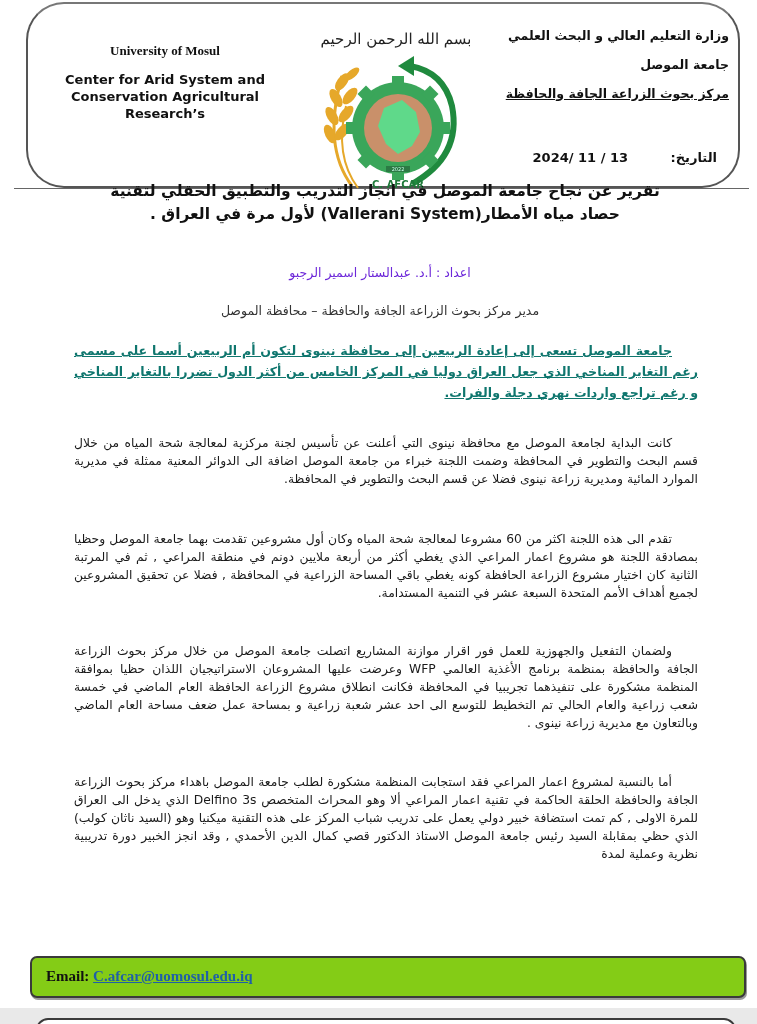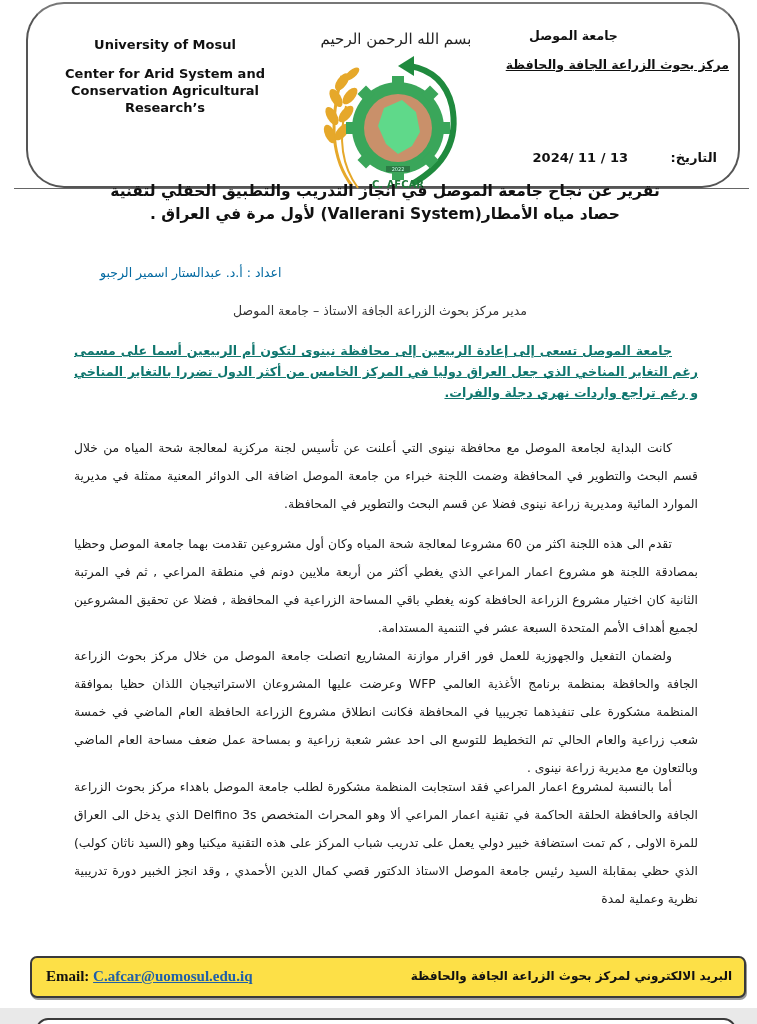--- a/index.html
+++ b/index.html
@@ -10,52 +10,52 @@
     position: absolute; left: 26px; top: 2px; width: 714px; height: 186px;
     border: 2px solid #555; border-radius: 38px; border-top-color:#777;
   }
   .header-bottom-line {
     position: absolute; left: 14px; top: 188px; width: 735px; height: 0;
     border-top: 1.5px solid #666;
   }
   .en-block { position: absolute; left: 40px; top: 26px; width: 250px; text-align: center;
     font-family: "DejaVu Sans", sans-serif; font-weight: bold; font-size: 13px; line-height: 17px; color:#111; }
   .en-block .ministry { display:block; }
-  .en-block .univ { display:block; margin-top: 10px; }
+  .en-block .univ { display:block; margin-top: 16px; font-family: Liberation Serif, serif; }
   .en-block .center { display:block; margin-top: 12px; }
 
   .ar-block { position: absolute; right: 28px; top: 28px; width: 240px; direction: rtl; text-align: right;
     font-family: "DejaVu Sans", sans-serif; font-weight: bold; font-size: 12.5px; color:#111; }
   .ar-block .l1 { display:block; }
-  .ar-block .l2 { display:block; text-align:left; padding-left: 40px; }
+  .ar-block .l2 { display:block; text-align:right; margin-top: 14px; padding-left: 40px; }
   .ar-block .l3 { display:block; margin-top: 14px; text-decoration: underline; }
   .date-row { position: absolute; right: 40px; top: 150px; direction: rtl; font-weight: bold; font-size: 13px; text-align: center; }
   .date-row .date-label { margin-left: 38px; }
   .date-row .date-val { direction: ltr; unicode-bidi: embed; }
 
   .logo { position: absolute; left: 312px; top: 16px; width: 158px; height: 178px; }
 
   .title { position: absolute; left: 90px; top: 180px; width: 590px; direction: rtl; text-align: center;
     font-family: "DejaVu Sans", sans-serif; font-weight: bold; font-size: 15.5px; line-height: 23px; color:#111; }
-  .author { position: absolute; left: 100px; top: 265px; width: 560px; direction: rtl; text-align:left;
-    font-size: 12.5px; color:#0369a1; }
+  .author { position: absolute; left: 100px; top: 265px; width: 560px; direction: rtl; text-align:center;
+    font-size: 12.5px; color:#6d28d9; }
   .role { position: absolute; left: 100px; top: 303px; width: 560px; direction: rtl; text-align:center;
     font-size: 12.5px; color:#333; }
 
   .para { position: absolute; left: 74px; width: 624px; direction: rtl; text-align: justify;
-    font-family: "DejaVu Sans", sans-serif; font-size: 12.3px; line-height: 28px; color:#1a1a1a; text-indent: 26px; }
+    font-family: "DejaVu Sans", sans-serif; font-size: 12.3px; line-height: 18px; color:#1a1a1a; text-indent: 26px; }
   .para.bold { font-weight: bold; color:#0f766e; font-size: 12.6px; line-height: 21px; text-decoration: underline; }
   .p0 { top: 340px; }
   .p1 { top: 434px; }
   .p2 { top: 530px; }
   .p3 { top: 642px; }
   .p4 { top: 773px; }
 
   .footer-box { position: absolute; left: 30px; top: 956px; width: 716px; height: 42px;
-    border: 2px solid #3a3a3a; border-radius: 7px; box-shadow: 1px 2px 0 #999; background:#fde047; }
+    border: 2px solid #3a3a3a; border-radius: 7px; box-shadow: 1px 2px 0 #999; background:#84cc16; }
   .footer-email { position: absolute; left: 14px; top: 10px; font-family: "Liberation Serif", serif; font-weight: bold; font-size: 15px; color:#111; }
   .footer-email a { color: #1f5fa8; text-decoration: underline; }
   .footer-ar { position: absolute; right: 12px; top: 11px; direction: rtl; font-weight: bold; font-size: 12px; color:#111; }
 
   .page-gap { position: absolute; left: 0; top: 1008px; width: 757px; height: 16px; background: #e9e9e9; }
   .next-page-frame { position: absolute; left: 36px; top: 1018px; width: 700px; height: 30px;
     border: 2px solid #3a3a3a; border-radius: 12px; background:#fff; }
 </style>
 </head>
 <body>
@@ -101,41 +101,41 @@
     </g>
     <circle cx="86" cy="112" r="34" fill="#c9906a"></circle>
     <path d="M72 92 L90 84 L104 96 L108 116 L100 130 L86 138 L74 128 L66 110 Z" fill="#5fd98a"></path>
     <rect x="74" y="150" width="24" height="6" fill="#2b7a44"></rect>
     <text x="86" y="155" text-anchor="middle" font-size="5" fill="#cfe">2022</text>
     <text x="86" y="172" text-anchor="middle" font-family="DejaVu Sans, sans-serif" font-weight="bold" font-size="10" fill="#1f7a3a">C. AFCAR</text>
   </svg>
 </div>
 
 <div class="ar-block">
+  <span class="l1">وزارة التعليم العالي و البحث العلمي</span>
   <span class="l2">جامعة الموصل</span>
   <span class="l3">مركز بحوث الزراعة الجافة والحافظة</span>
 </div>
 
 <div class="date-row">
   <span class="date-label">التاريخ:</span>
   <span class="date-val">2024/ 11 / 13</span>
 </div>
 
 <div class="title">تقرير عن نجاح جامعة الموصل في انجاز التدريب والتطبيق الحقلي لتقنية حصاد مياه الأمطار(Vallerani System) لأول مرة في العراق .</div>
 <div class="author">اعداد : أ.د. عبدالستار اسمير الرجبو</div>
-<div class="role">مدير مركز بحوث الزراعة الجافة الاستاذ – جامعة الموصل</div>
+<div class="role">مدير مركز بحوث الزراعة الجافة والحافظة – محافظة الموصل</div>
 
 <p class="para bold p0">جامعة الموصل تسعى إلى إعادة الربيعين إلى محافظة نينوى لتكون أم الربيعين أسما على مسمى رغم التغاير المناخي الذي جعل العراق دوليا في المركز الخامس من أكثر الدول تضررا بالتغاير المناخي و رغم تراجع واردات نهري دجلة والفرات.</p>
 <p class="para p1">كانت البداية لجامعة الموصل مع محافظة نينوى التي أعلنت عن تأسيس لجنة مركزية لمعالجة شحة المياه من خلال قسم البحث والتطوير في المحافظة وضمت اللجنة خبراء من جامعة الموصل اضافة الى الدوائر المعنية ممثلة في مديرية الموارد المائية ومديرية زراعة نينوى فضلا عن قسم البحث والتطوير في المحافظة.</p>
 <p class="para p2">تقدم الى هذه اللجنة اكثر من 60 مشروعا لمعالجة شحة المياه وكان أول مشروعين تقدمت بهما جامعة الموصل وحظيا بمصادقة اللجنة هو مشروع اعمار المراعي الذي يغطي أكثر من أربعة ملايين دونم في منطقة المراعي , ثم في المرتبة الثانية كان اختيار مشروع الزراعة الحافظة كونه يغطي باقي المساحة الزراعية في المحافظة , فضلا عن تحقيق المشروعين لجميع أهداف الأمم المتحدة السبعة عشر في التنمية المستدامة.</p>
 <p class="para p3">ولضمان التفعيل والجهوزية للعمل فور اقرار موازنة المشاريع اتصلت جامعة الموصل من خلال مركز بحوث الزراعة الجافة والحافظة بمنظمة برنامج الأغذية العالمي WFP وعرضت عليها المشروعان الاستراتيجيان اللذان حظيا بموافقة المنظمة مشكورة على تنفيذهما تجريبيا في المحافظة فكانت انطلاق مشروع الزراعة الحافظة العام الماضي في خمسة شعب زراعية والعام الحالي تم التخطيط للتوسع الى احد عشر شعبة زراعية و بمساحة عمل ضعف مساحة العام الماضي وبالتعاون مع مديرية زراعة نينوى .</p>
 <p class="para p4">أما بالنسبة لمشروع اعمار المراعي فقد استجابت المنظمة مشكورة لطلب جامعة الموصل باهداء مركز بحوث الزراعة الجافة والحافظة الحلقة الحاكمة في تقنية اعمار المراعي ألا وهو المحراث المتخصص Delfino 3s الذي يدخل الى العراق للمرة الاولى , كم تمت استضافة خبير دولي يعمل على تدريب شباب المركز على هذه التقنية ميكنيا وهو (السيد ناثان كولب) الذي حظي بمقابلة السيد رئيس جامعة الموصل الاستاذ الدكتور قصي كمال الدين الأحمدي , وقد انجز الخبير دورة تدريبية نظرية وعملية لمدة</p>
 
 <div class="footer-box">
   <div class="footer-email">
     <span>Email:</span>
     <a>C.afcar@uomosul.edu.iq</a>
   </div>
-  <div class="footer-ar">البريد الالكتروني  لمركز بحوث الزراعة الجافة والحافظة</div>
 </div>
 
 <div class="page-gap"></div>
 <div class="next-page-frame"></div>
 
 </body></html>

